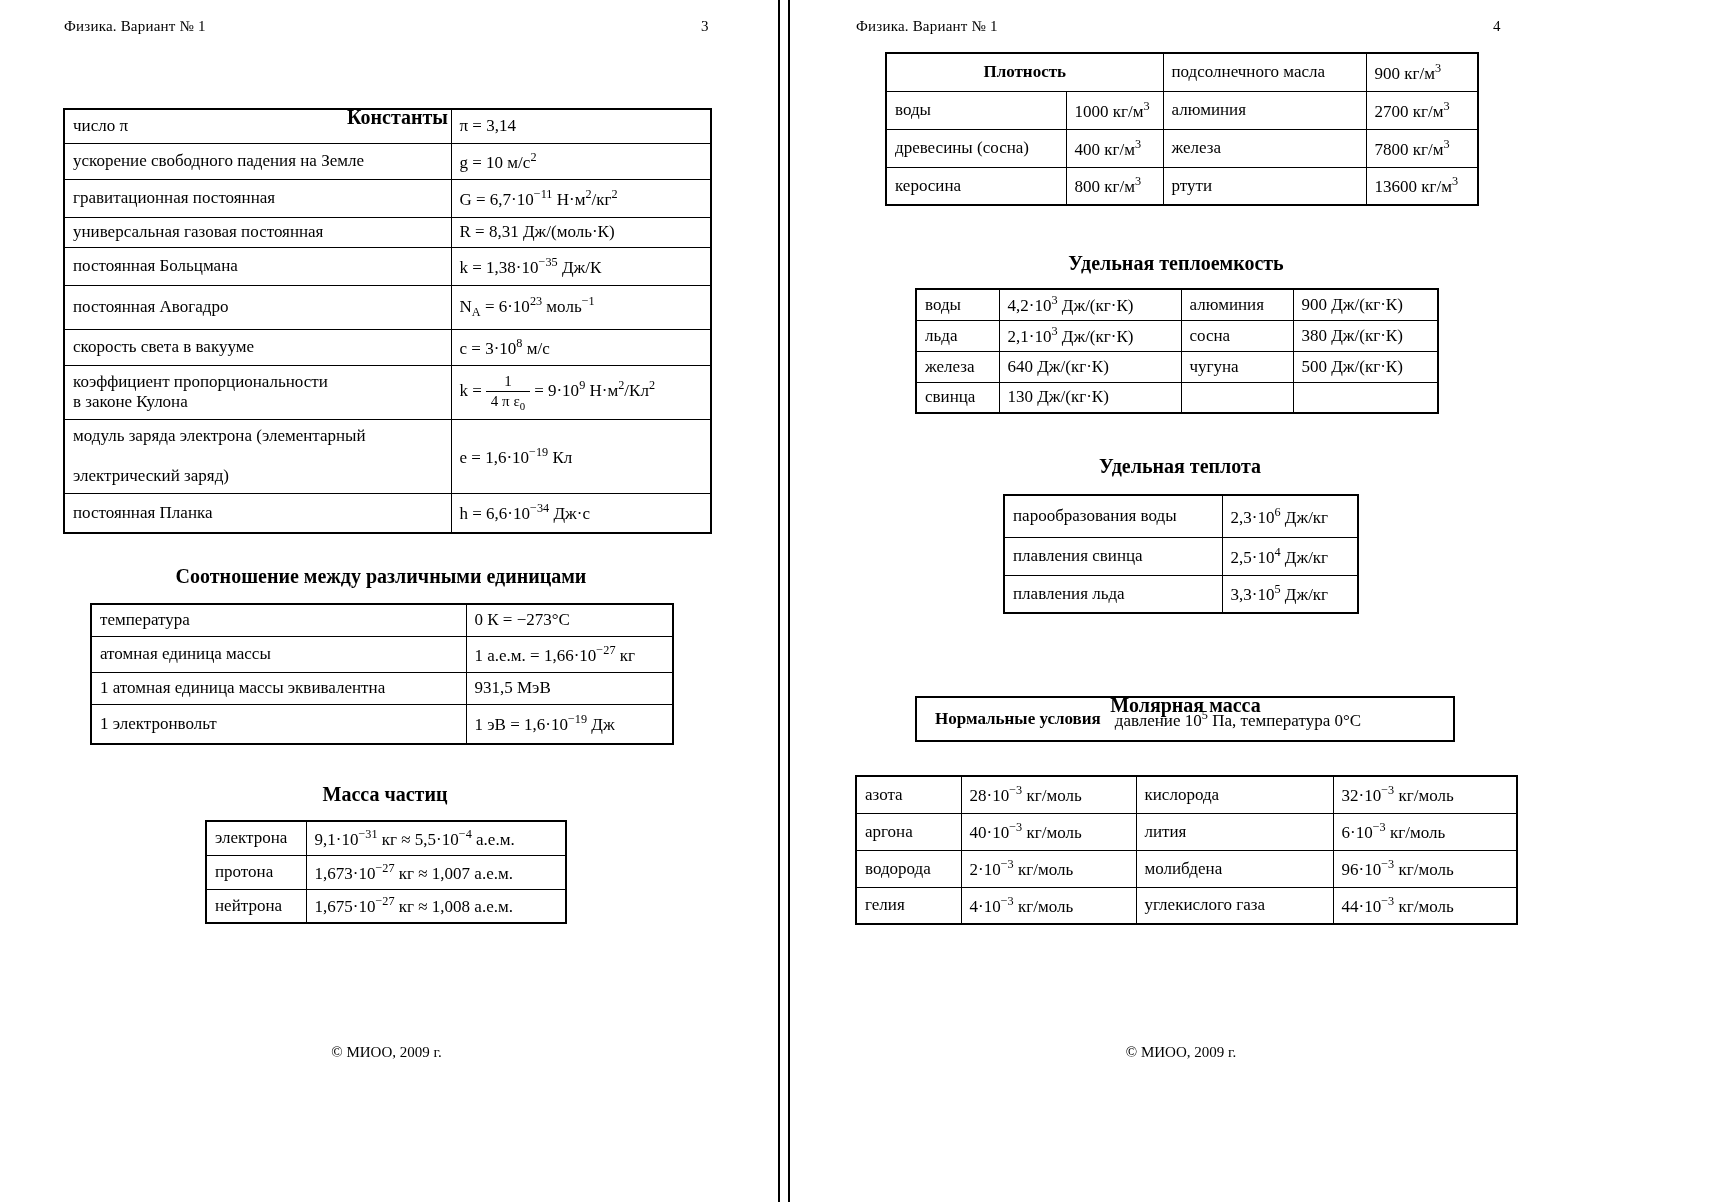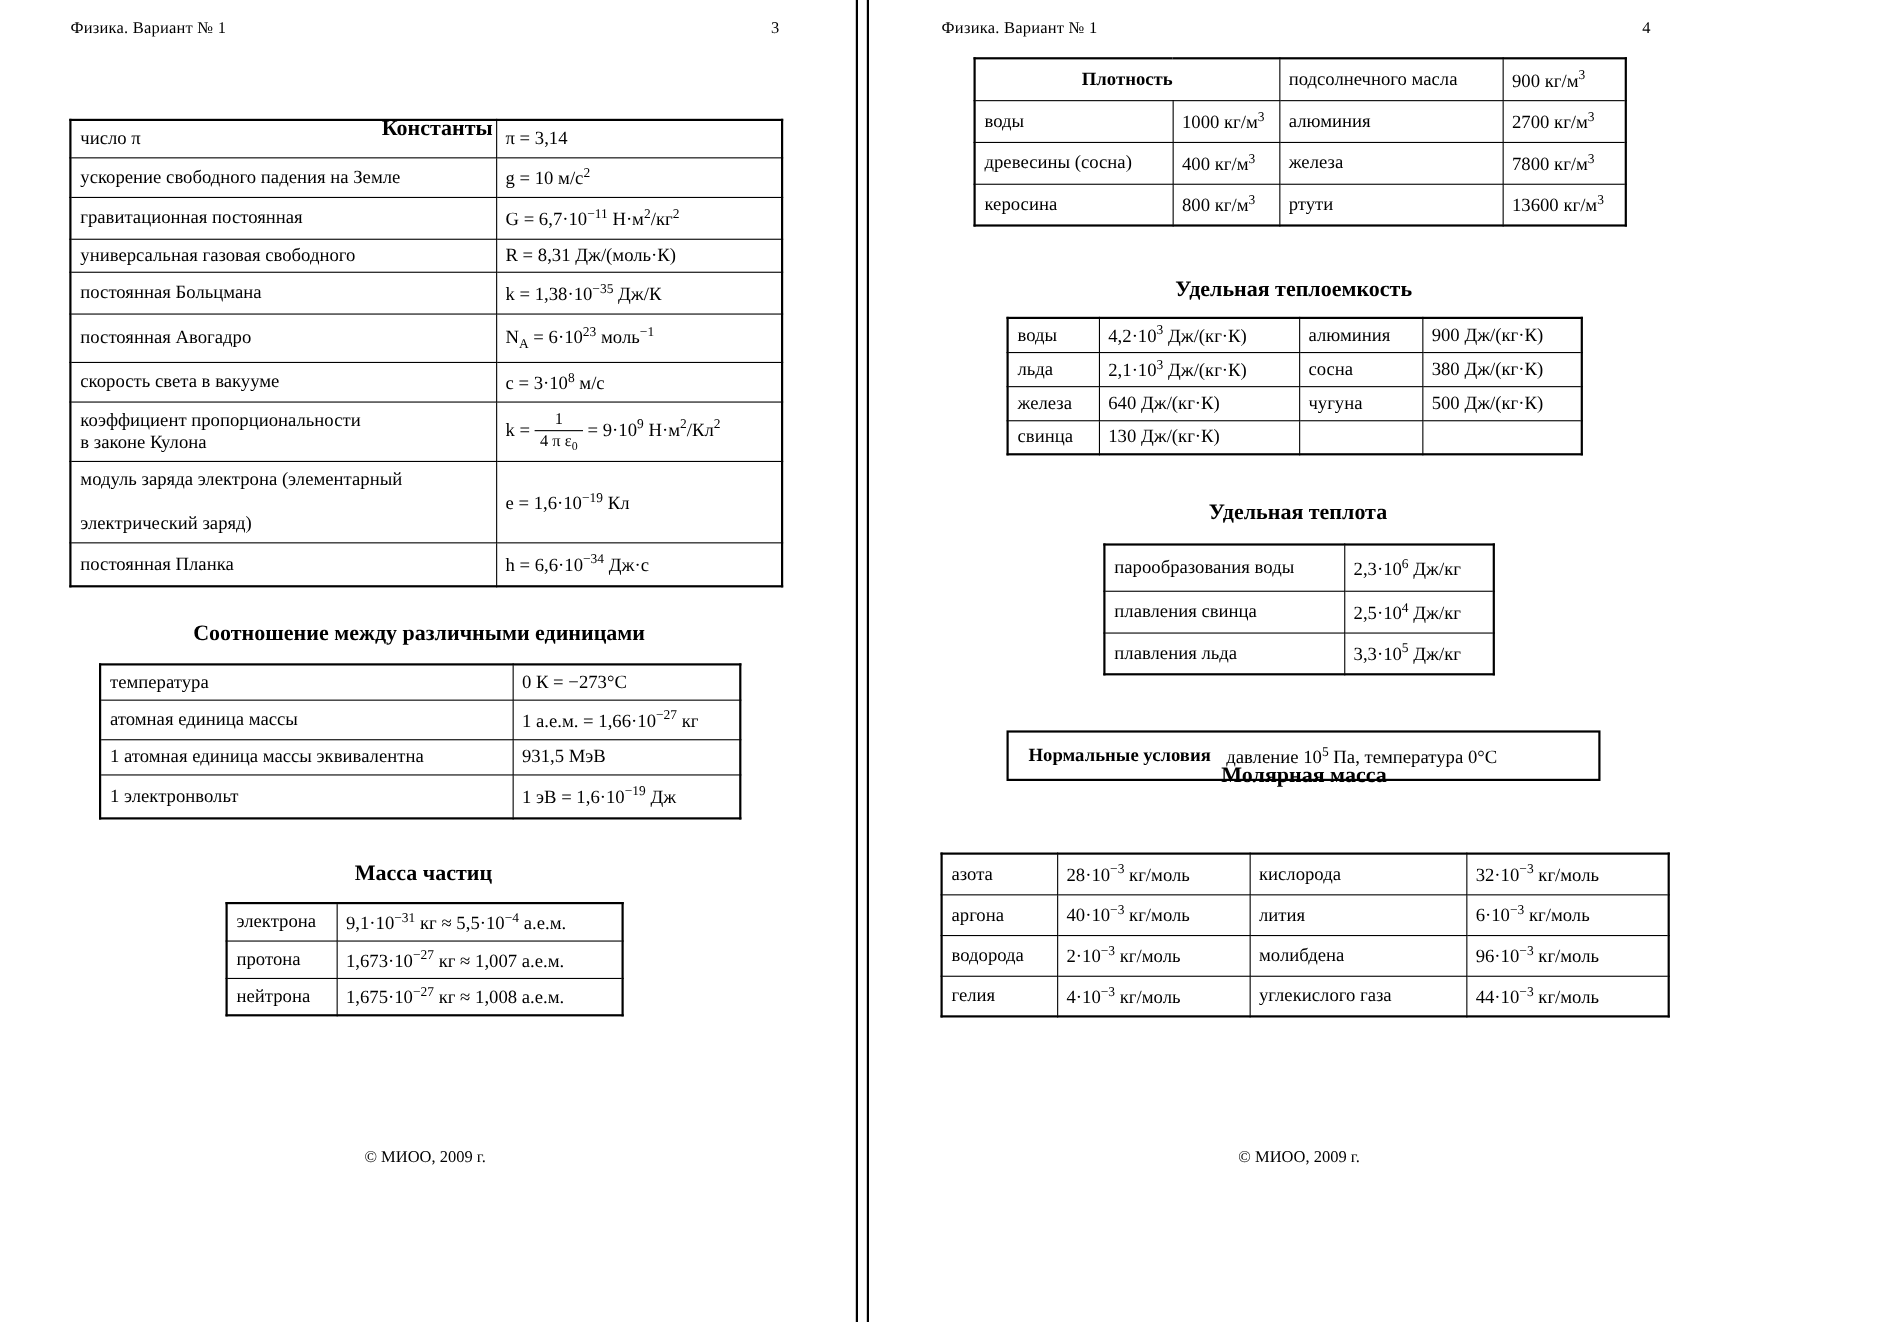--- a/index.html
+++ b/index.html
@@ -77,21 +77,21 @@
   </tr>
   <tr>
     <td>ускорение свободного падения на Земле</td>
     <td class="val">g = 10 м/с<sup>2</sup></td>
   </tr>
   <tr>
     <td>гравитационная постоянная</td>
     <td class="val">G = 6,7·10<sup>−11</sup> Н·м<sup>2</sup>/кг<sup>2</sup></td>
   </tr>
   <tr>
-    <td>универсальная газовая свободного</td>
+    <td>универсальная газовая постоянная</td>
     <td class="val">R = 8,31 Дж/(моль·К)</td>
   </tr>
   <tr>
     <td>постоянная Больцмана</td>
     <td class="val">k = 1,38·10<sup>−35</sup> Дж/К</td>
   </tr>
   <tr>
     <td>постоянная Авогадро</td>
     <td class="val">N<sub>А</sub> = 6·10<sup>23</sup> моль<sup>−1</sup></td>
   </tr>
@@ -261,21 +261,21 @@
     <td>плавления свинца</td>
     <td class="val">2,5·10<sup>4</sup> Дж/кг</td>
   </tr>
   <tr>
     <td>плавления льда</td>
     <td class="val">3,3·10<sup>5</sup> Дж/кг</td>
   </tr>
 </tbody>
   </table>
 
-<div class="nc-box" style="left:915px; top:664px; width:540px; height:46px;">
+<div class="nc-box" style="left:915px; top:696px; width:540px; height:46px;">
   <span class="bold">Нормальные условия</span>
   <span>давление 10<sup>5</sup> Па,  температура  0°С</span>
 </div>
 
 <div class="abs sec-title" style="left:855px; top:694px; width:661px;">Молярная масса</div>
 
 <table class="abs t-molar" style="left:855px; top:775px; width:661px;">
   <colgroup>
       <col style="width:105px">
       <col style="width:175px">

